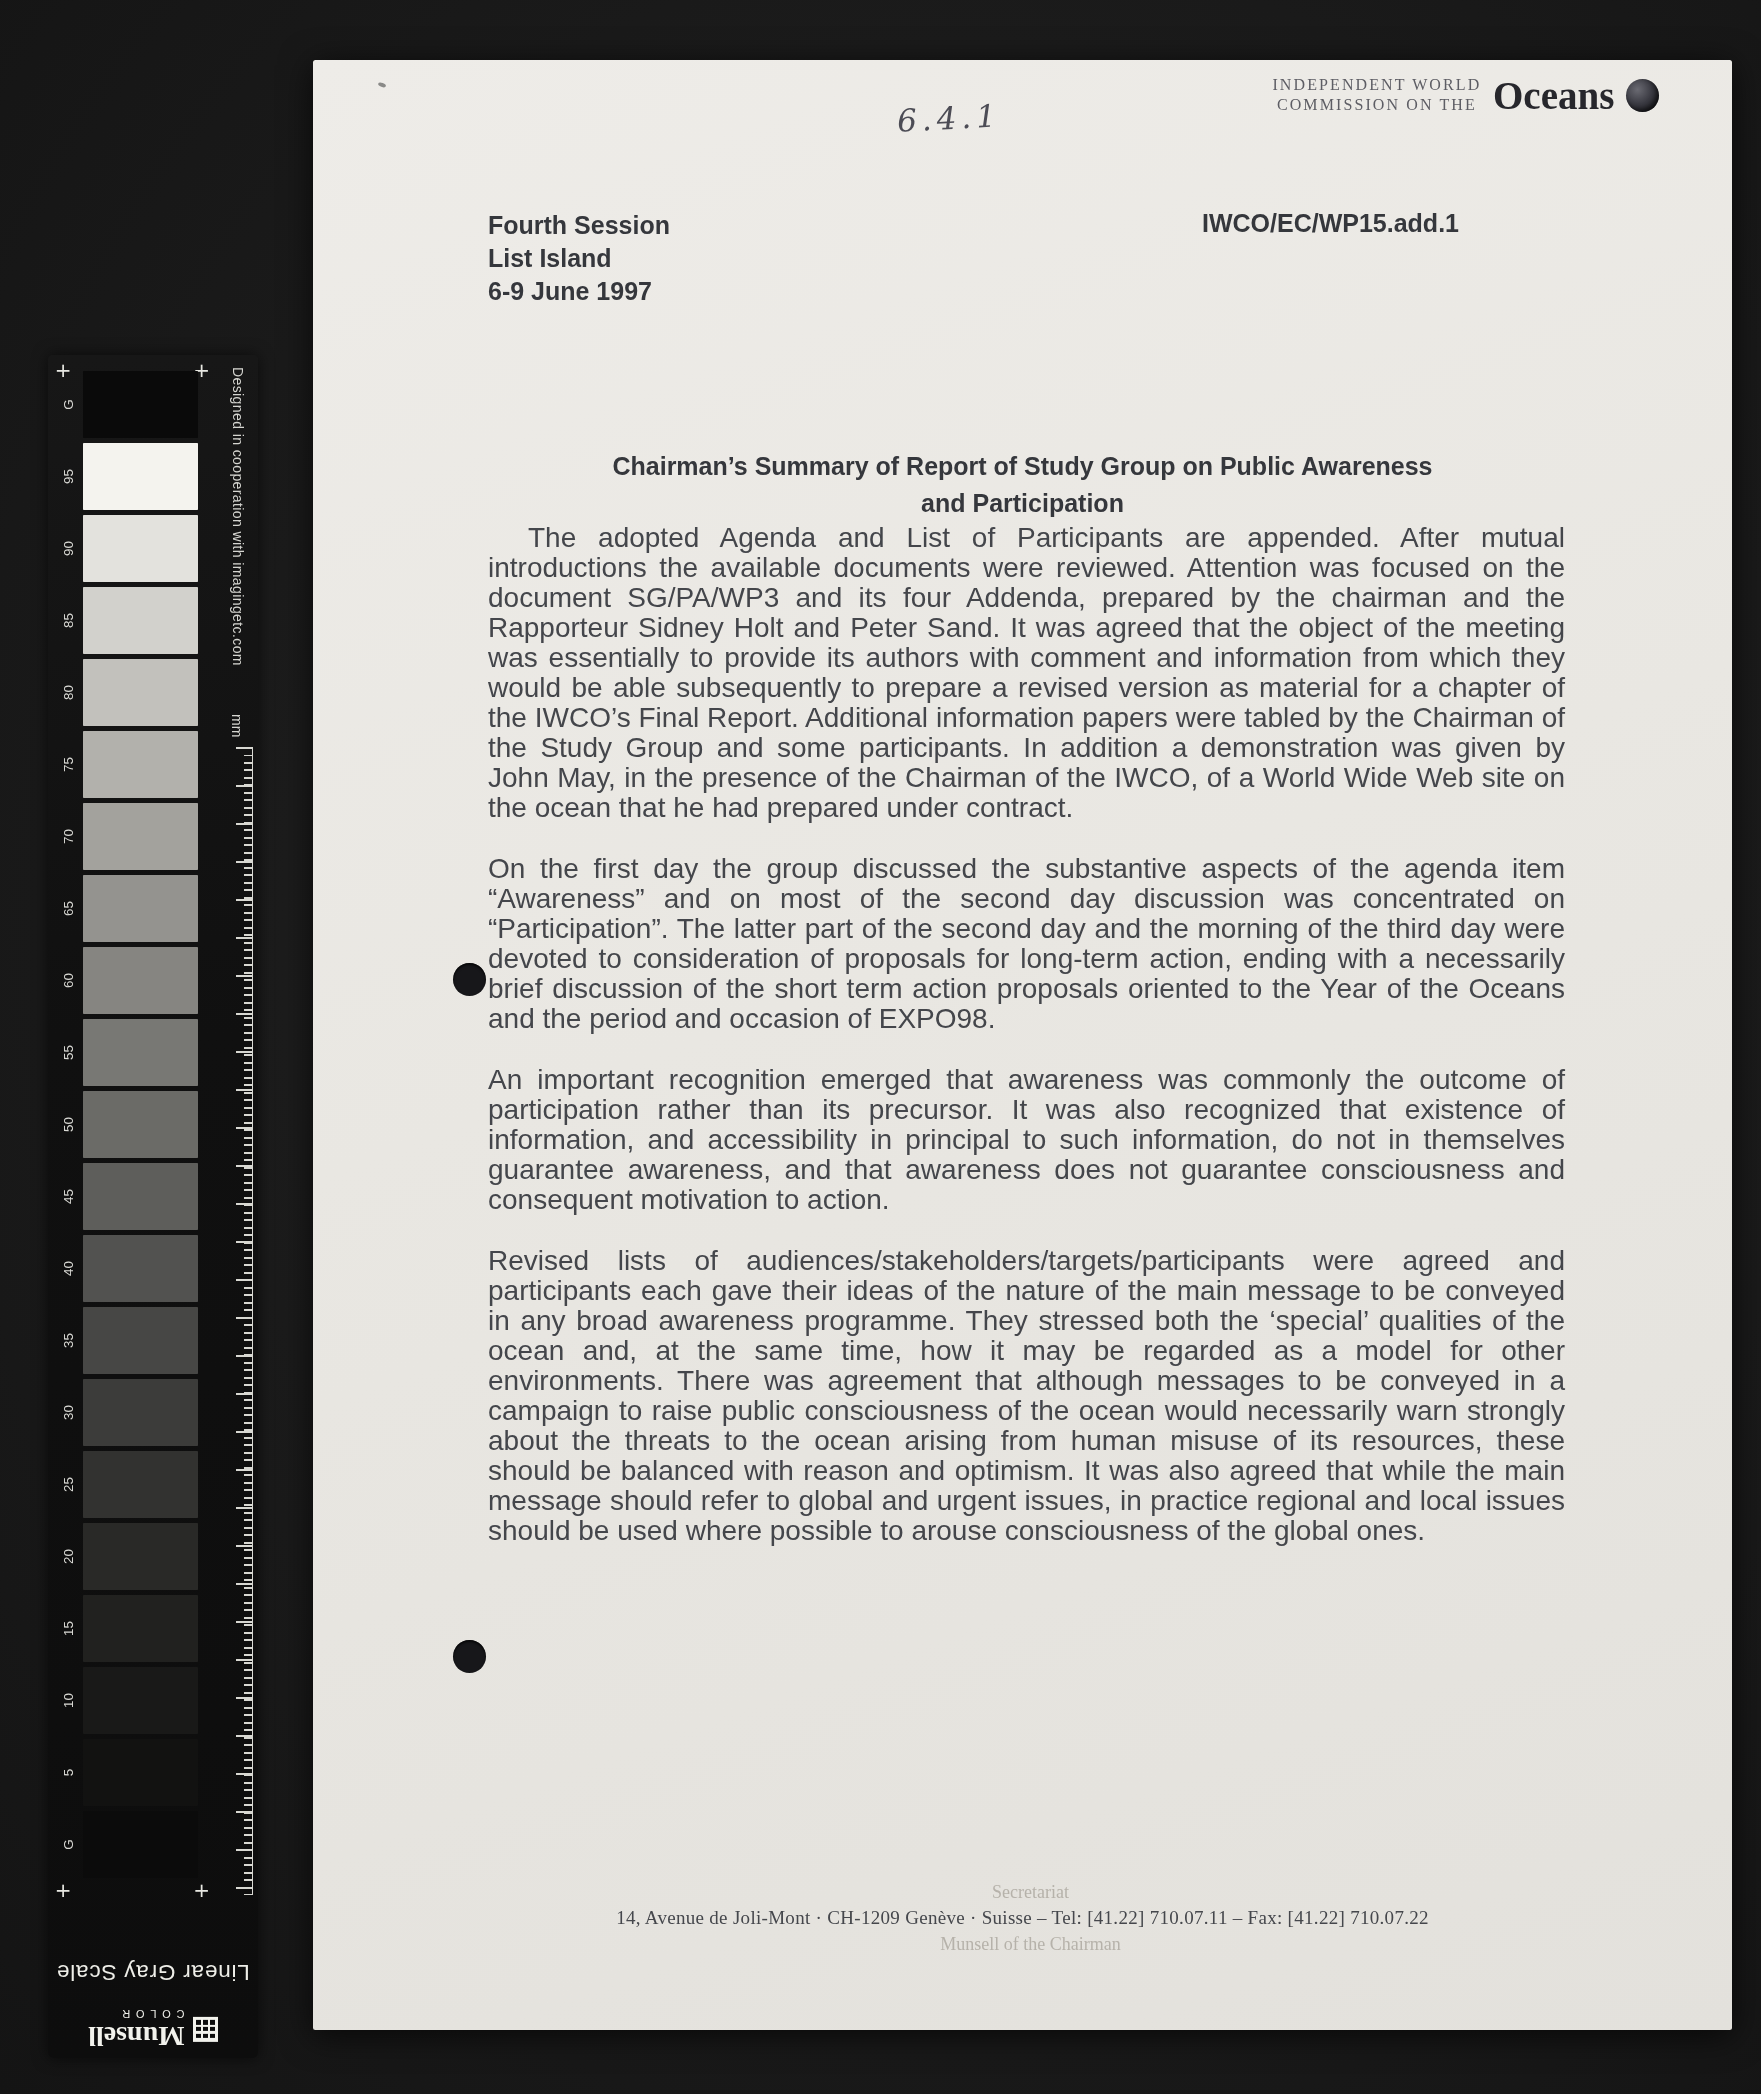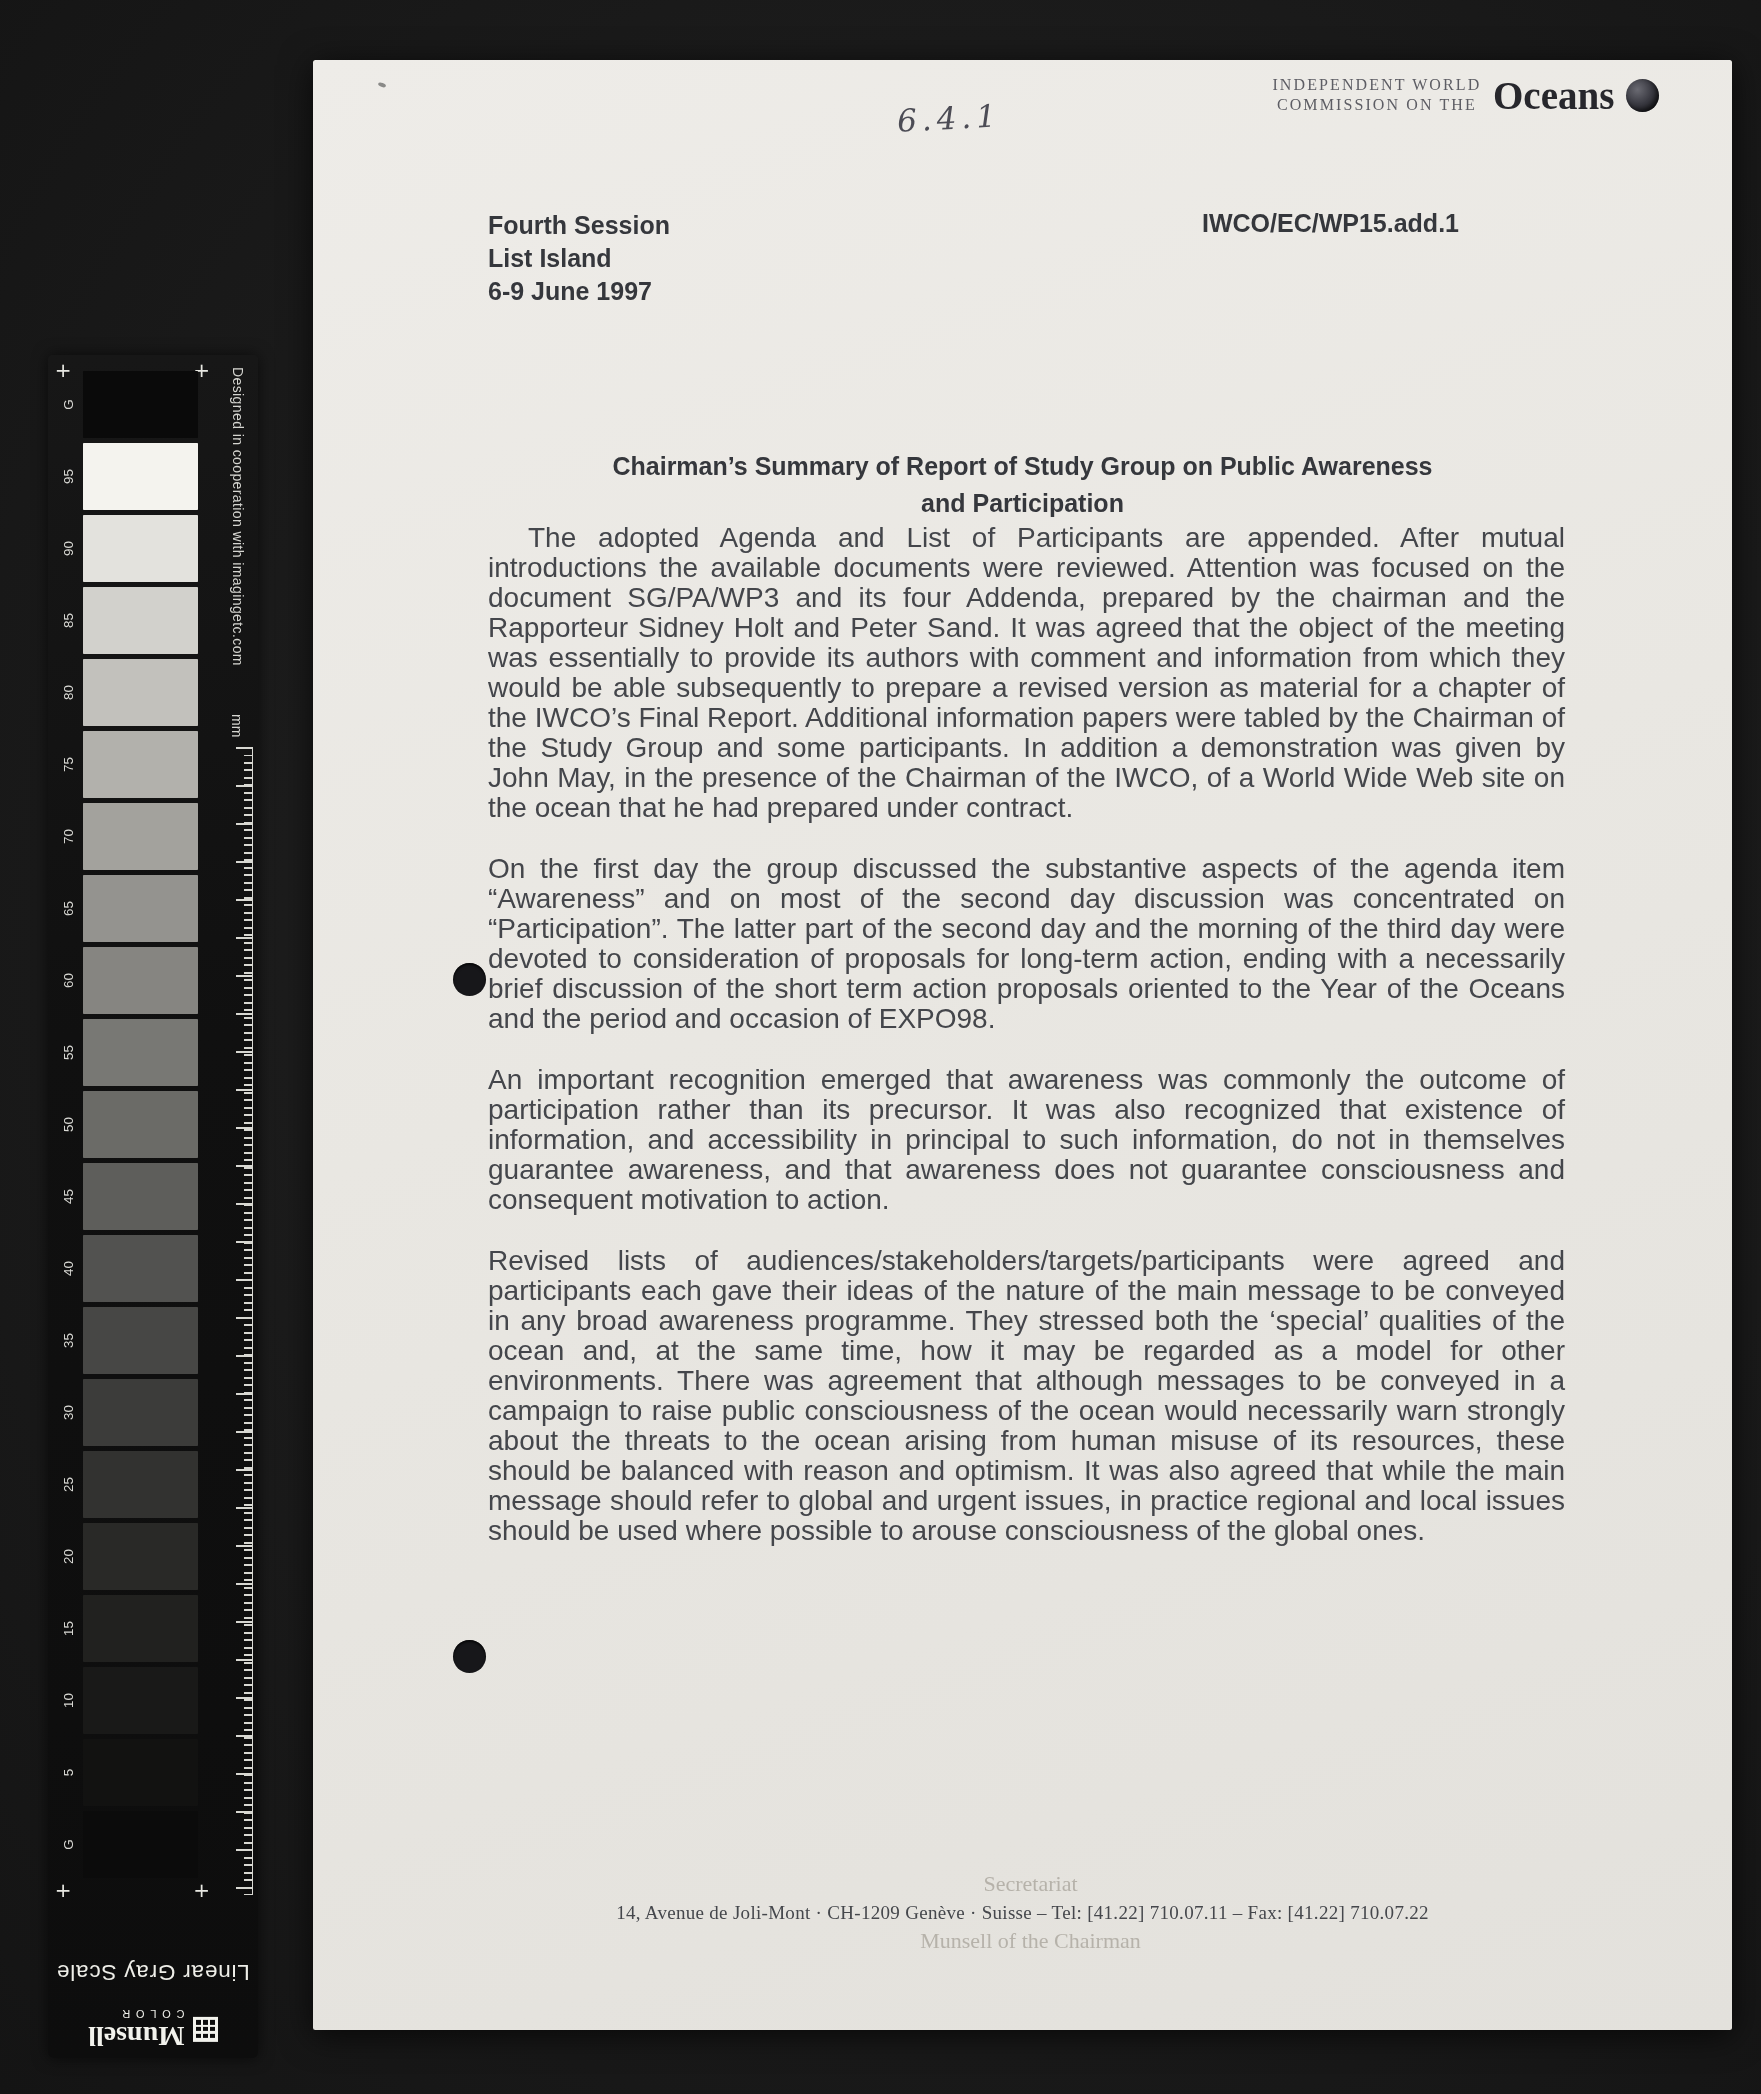--- a/index.html
+++ b/index.html
@@ -246,21 +246,21 @@
   .doc-footer {
     position: absolute;
     left: 0; bottom: 73px;
     width: 100%;
     text-align: center;
     font-family: "Liberation Serif", serif;
     line-height: 1.4;
   }
   .footer-faint {
     color: #b6b2aa;
-    font-size: 22px;
+    font-size: 18px;
     padding-left: 16px;
   }
   .footer-address {
     color: #45474c;
     font-size: 19px;
     letter-spacing: 0.3px;
   }
 </style>
 </head>
 <body>

